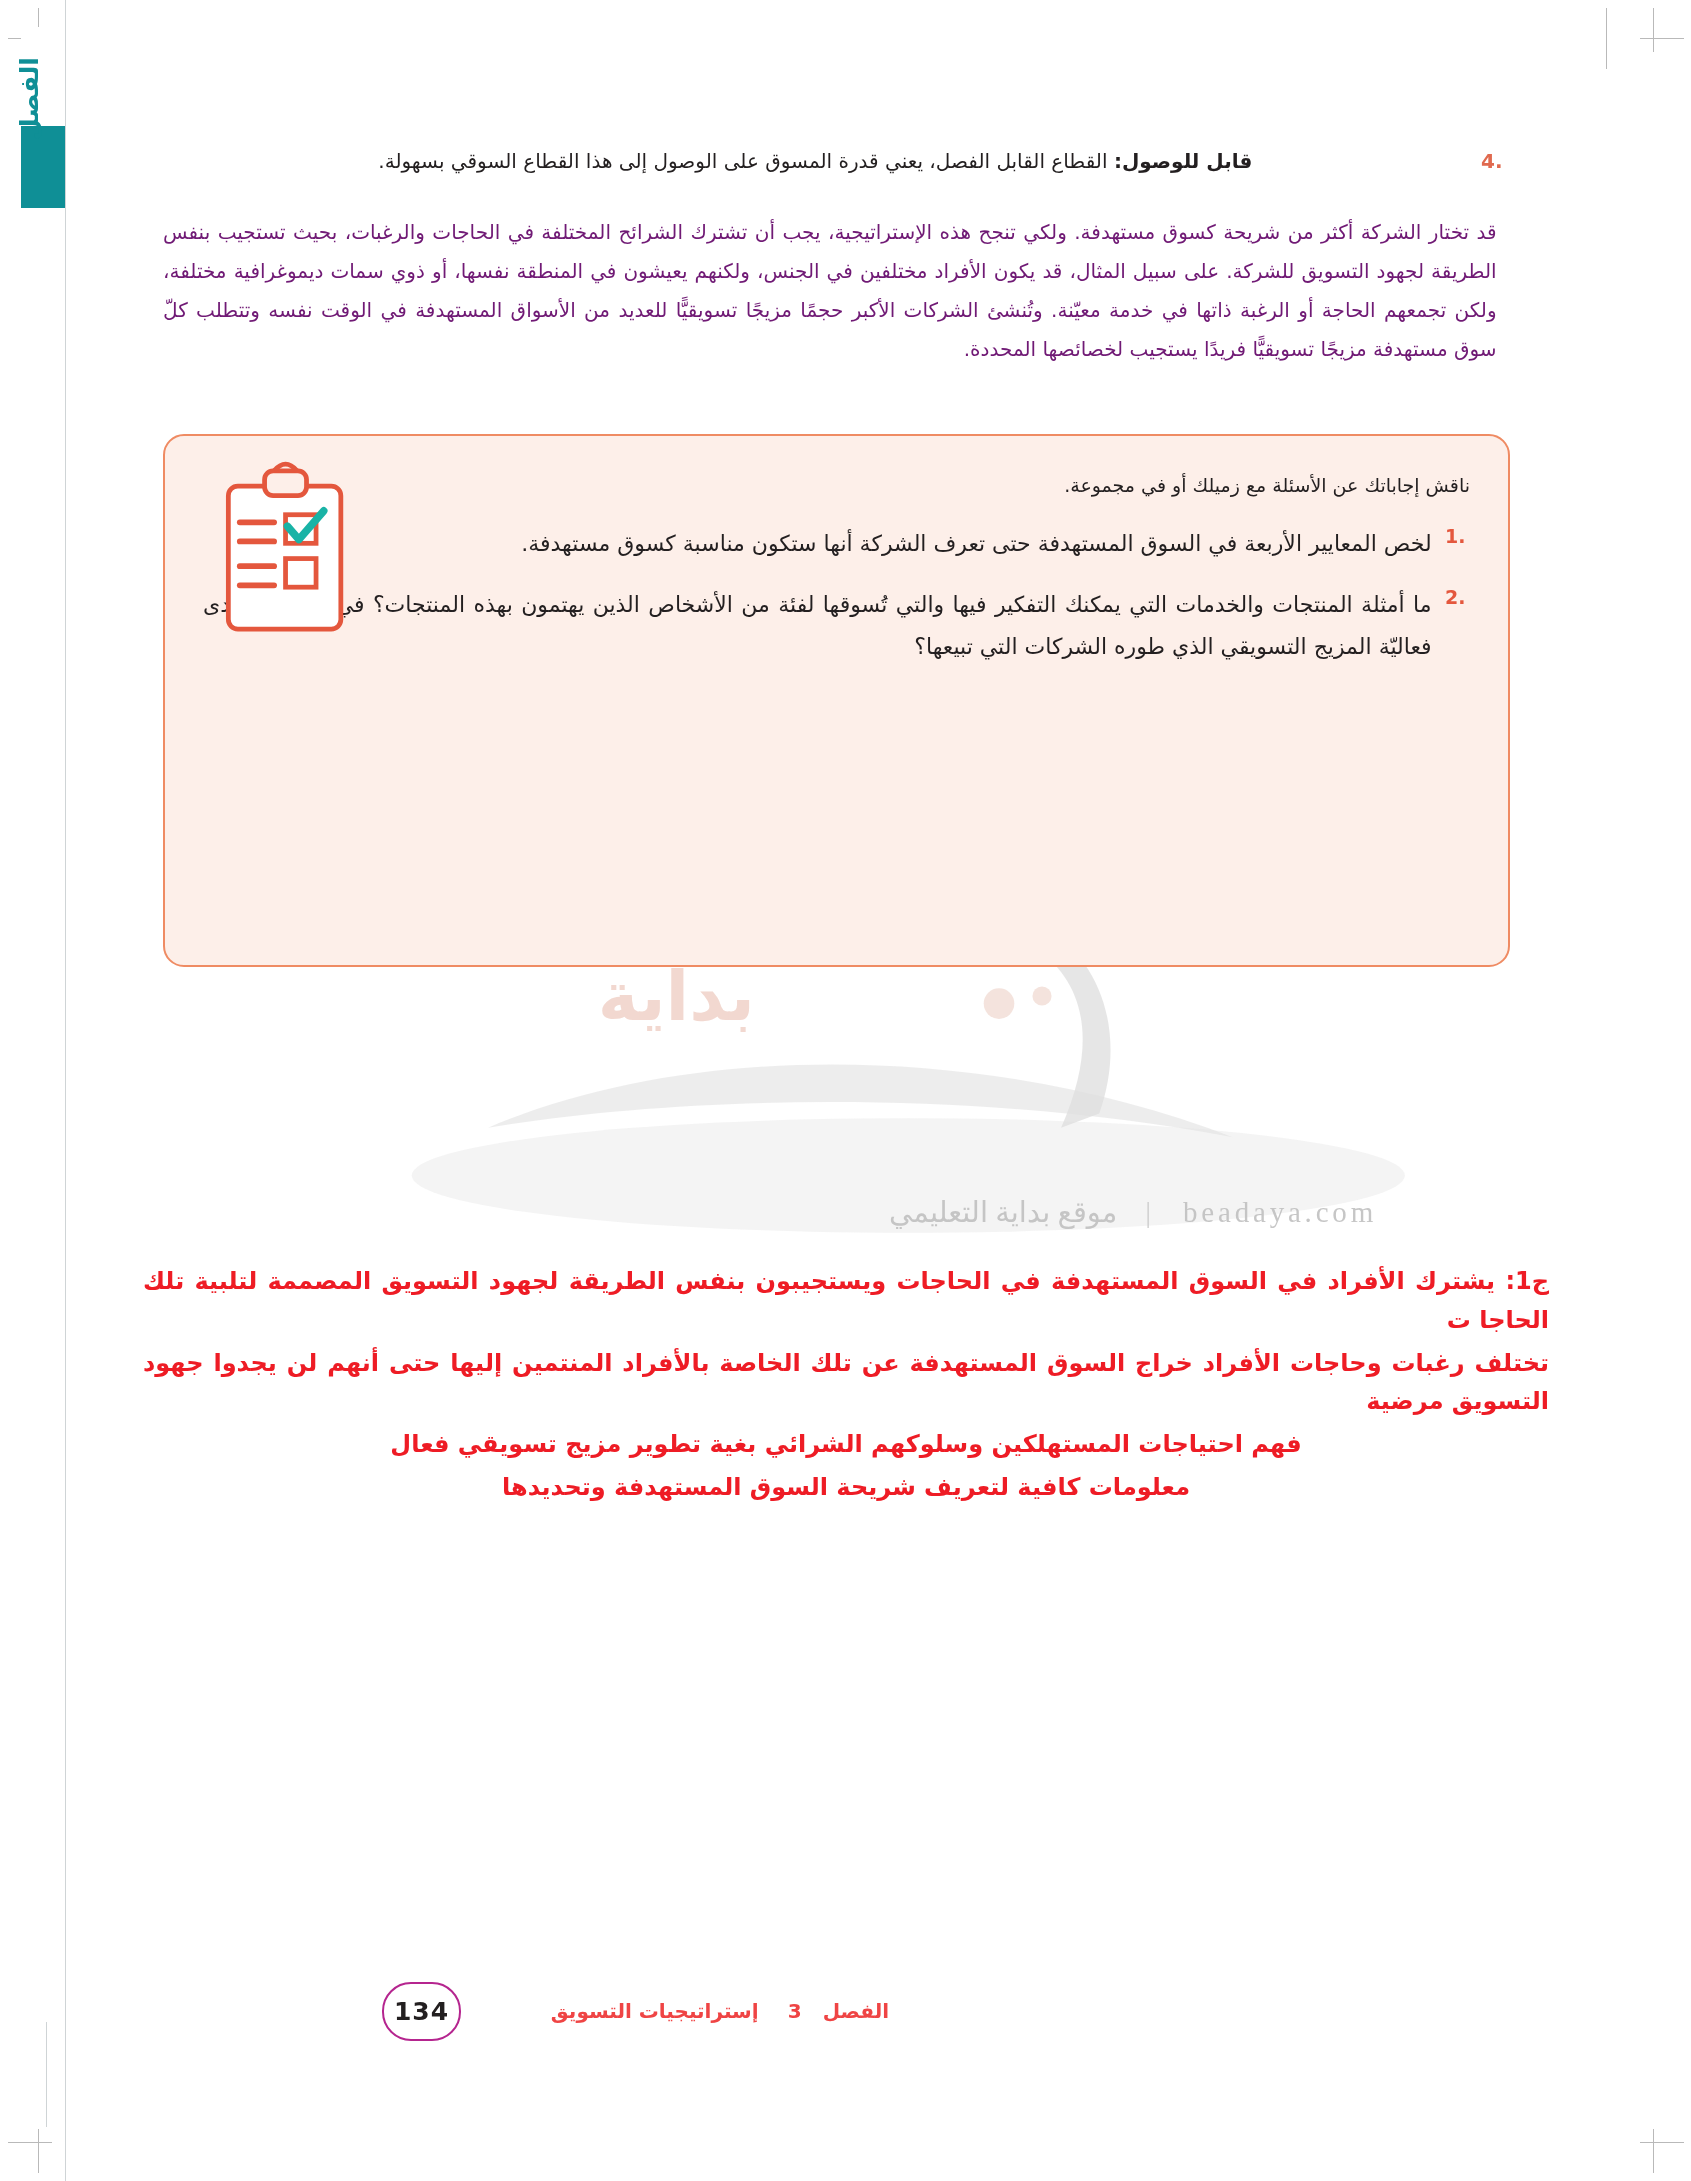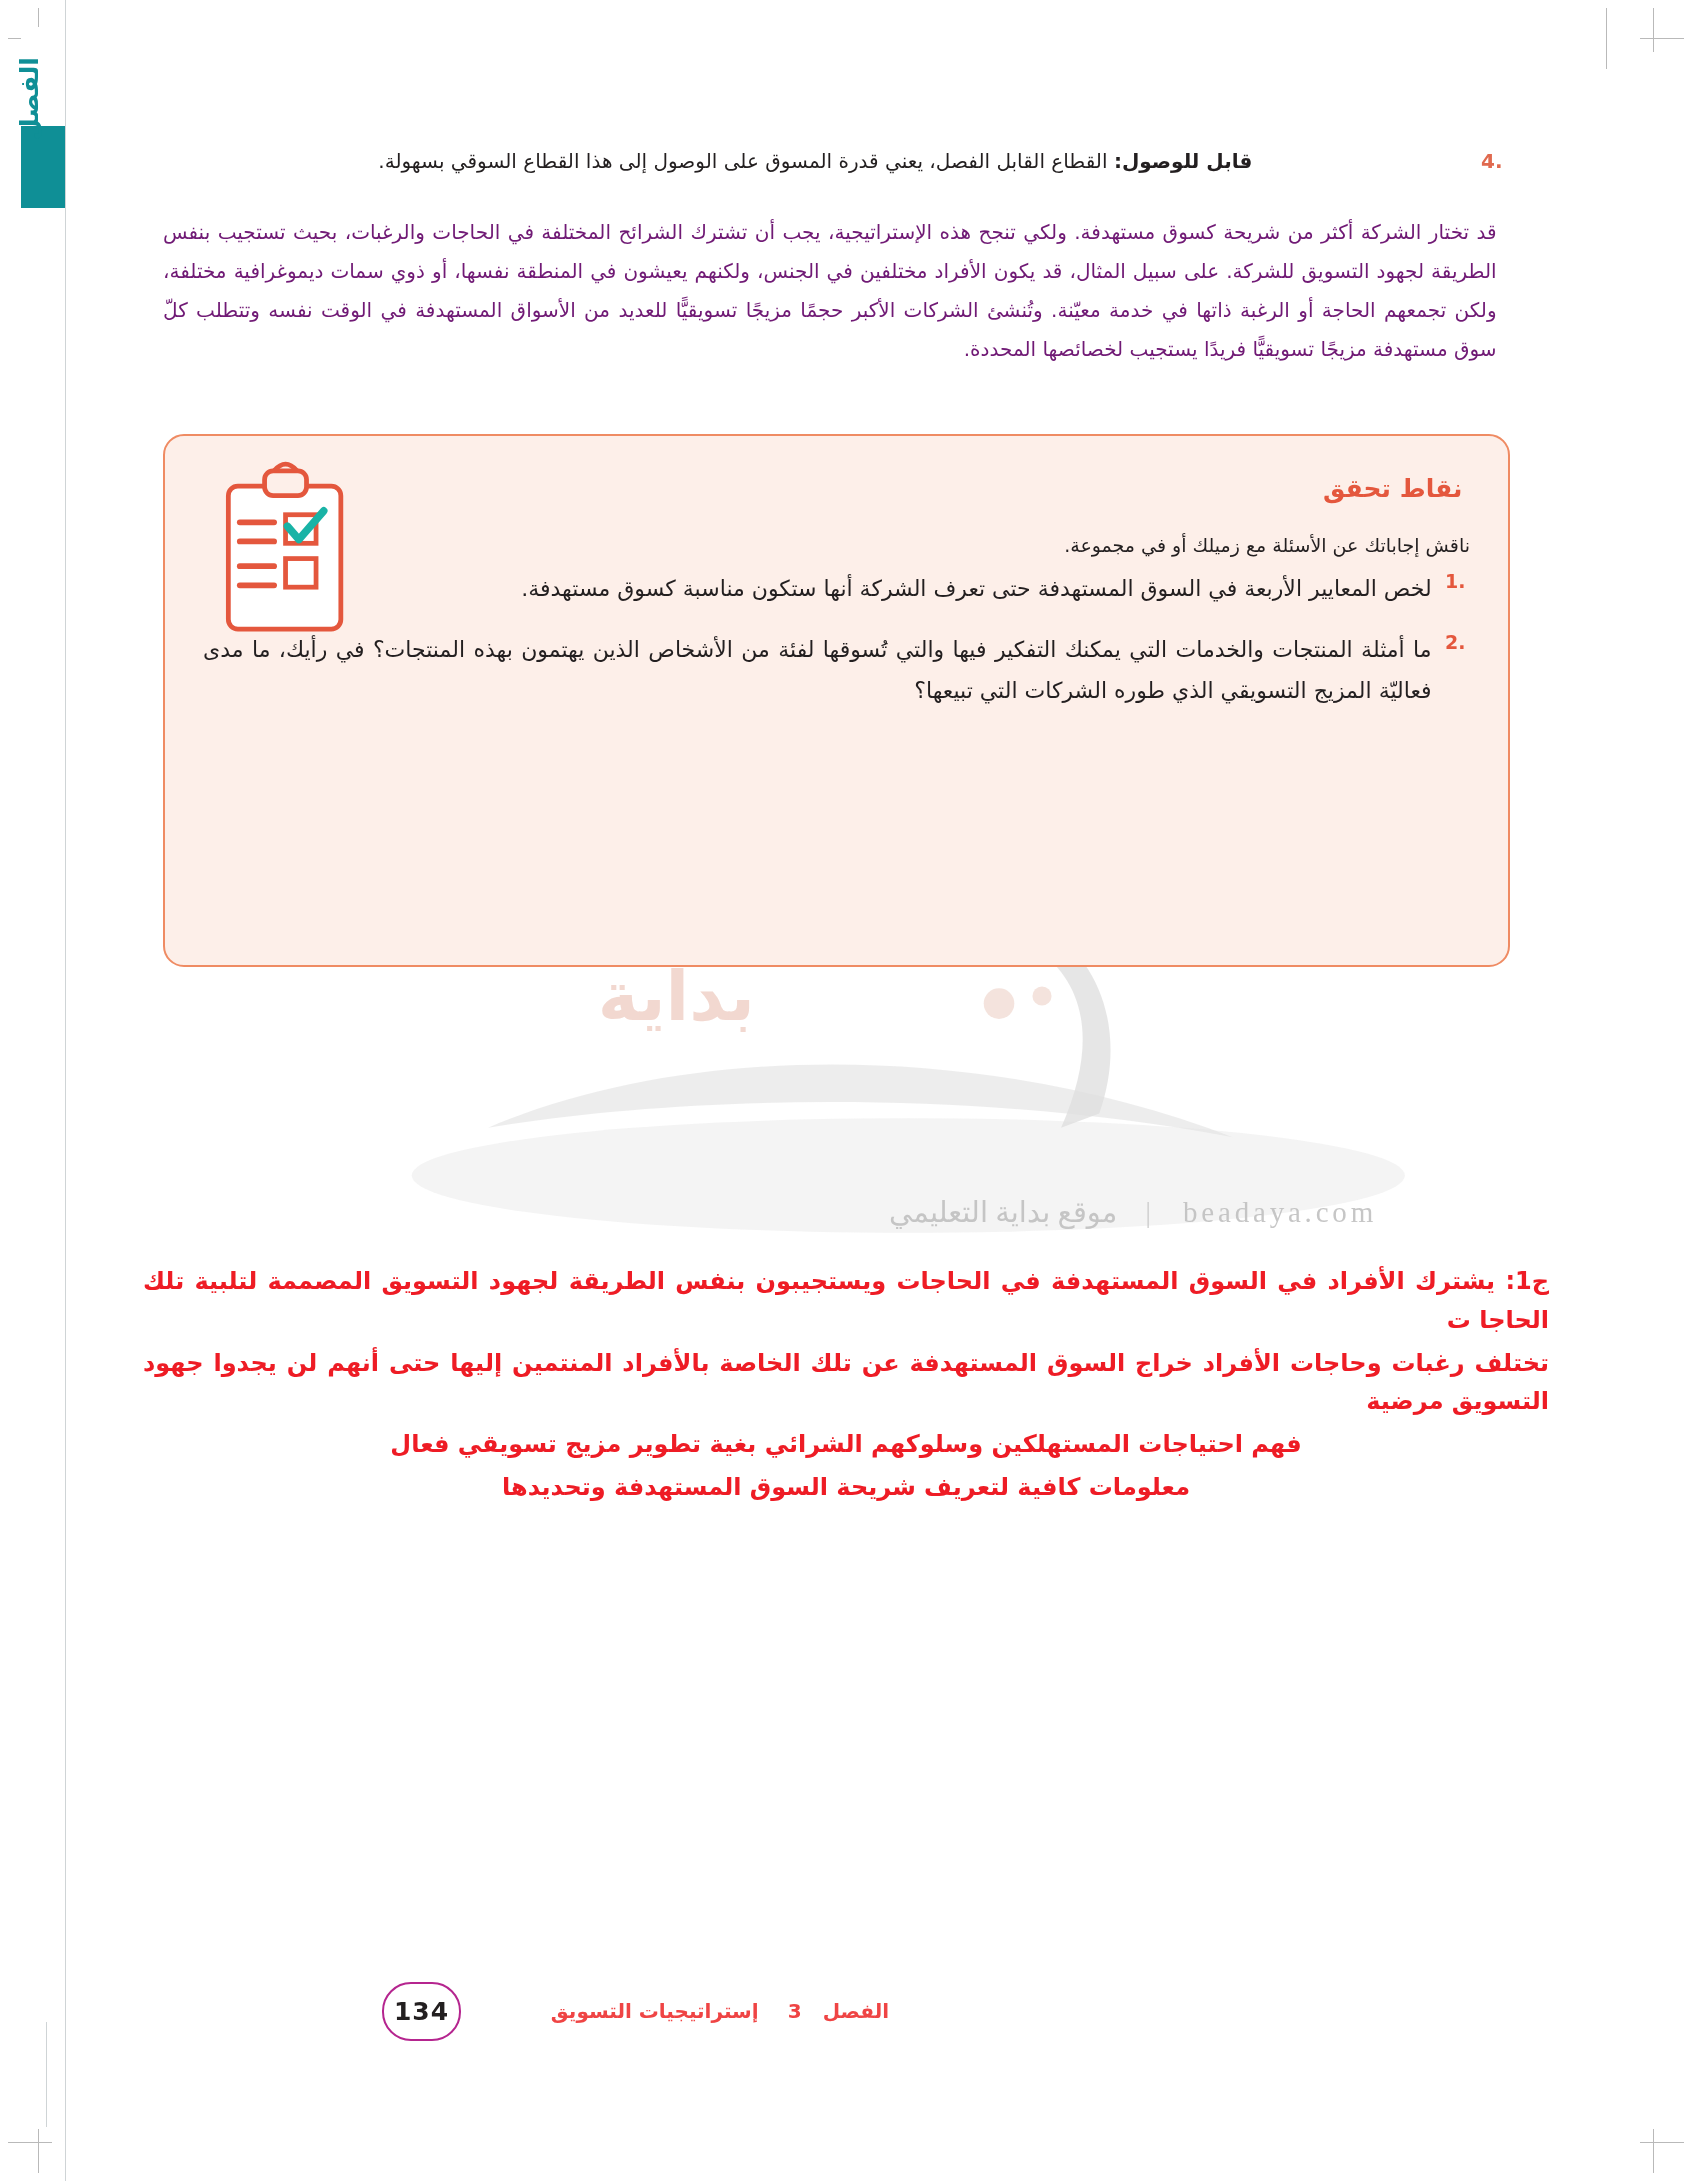--- a/index.html
+++ b/index.html
@@ -138,21 +138,21 @@
     font-size: 25px;
     font-weight: bold;
     margin: 5.7px 0 25px 0;
     text-align: right;
     padding-right: 7.6px;
   }
   .cp-intro {
     font-size: 19px;
     color: #231f20;
     line-height: 1.8;
-    margin: 0 0 6px 0;
+    margin: 0 0 21px 0;
     text-align: right;
   }
   .cp-item {
     display: flex;
     flex-direction: row;
     gap: 13.4px;
     margin-bottom: 19px;
   }
   .cp-item .n {
     color: #e4573d;
@@ -319,21 +319,20 @@
         <path d="M62 12 q12 -14 24 0" fill="none" stroke="#e4573d" stroke-width="5"></path>
         <rect x="74" y="58" width="32" height="30" fill="none" stroke="#e4573d" stroke-width="5"></rect>
         <rect x="74" y="104" width="32" height="30" fill="none" stroke="#e4573d" stroke-width="5"></rect>
         <path d="M76 70 l12 14 l26 -30" fill="none" stroke="#19b3a6" stroke-width="8" stroke-linecap="round" stroke-linejoin="round"></path>
         <line x1="26" y1="66" x2="62" y2="66" stroke="#e4573d" stroke-width="6" stroke-linecap="round"></line>
         <line x1="26" y1="86" x2="62" y2="86" stroke="#e4573d" stroke-width="6" stroke-linecap="round"></line>
         <line x1="26" y1="112" x2="62" y2="112" stroke="#e4573d" stroke-width="6" stroke-linecap="round"></line>
         <line x1="26" y1="132" x2="62" y2="132" stroke="#e4573d" stroke-width="6" stroke-linecap="round"></line>
       </svg>
 
-      <div class="cp-title">نقاط تحقق</div>
       <p class="cp-intro">ناقش إجاباتك عن الأسئلة مع زميلك أو في مجموعة.</p>
 
       <div class="cp-item">
         <div class="n">1.</div>
         <div class="t">لخص المعايير الأربعة في السوق المستهدفة حتى تعرف الشركة أنها ستكون مناسبة كسوق مستهدفة.</div>
       </div>
 
       <div class="cp-item">
         <div class="n">2.</div>
         <div class="t">ما أمثلة المنتجات والخدمات التي يمكنك التفكير فيها والتي تُسوقها لفئة من الأشخاص الذين يهتمون بهذه المنتجات؟ في رأيك، ما مدى فعاليّة المزيج التسويقي الذي طوره الشركات التي تبيعها؟</div>

